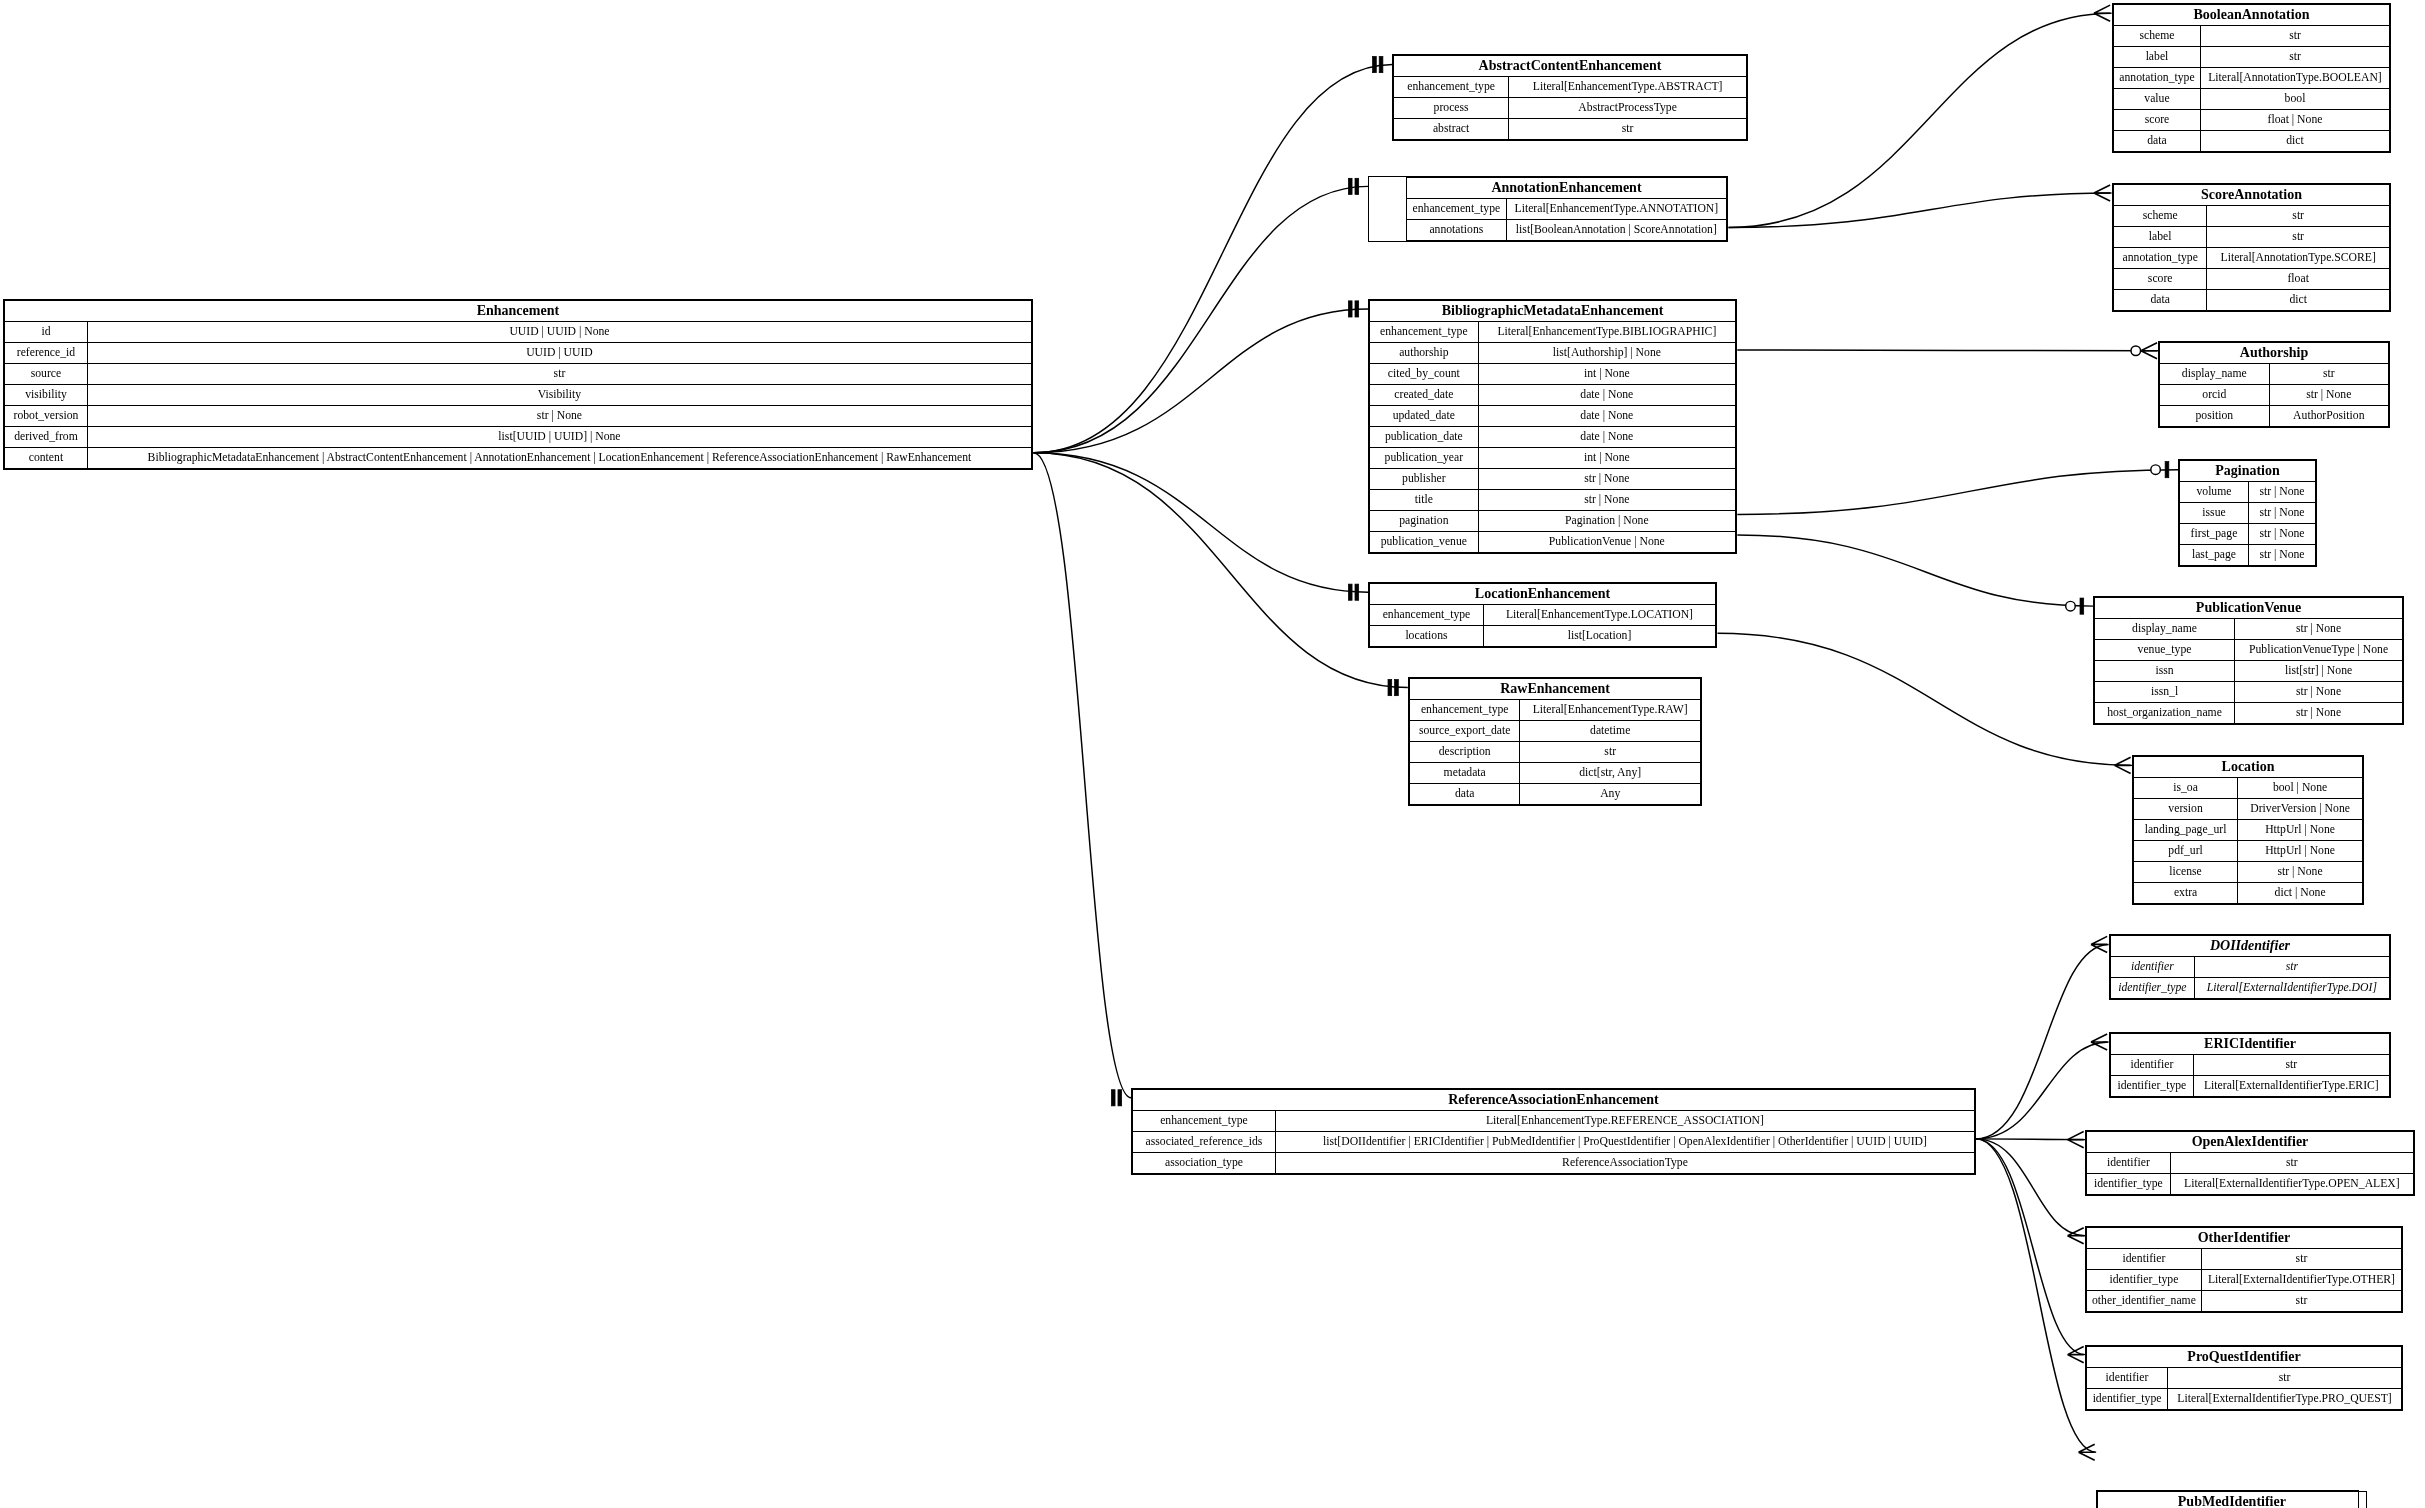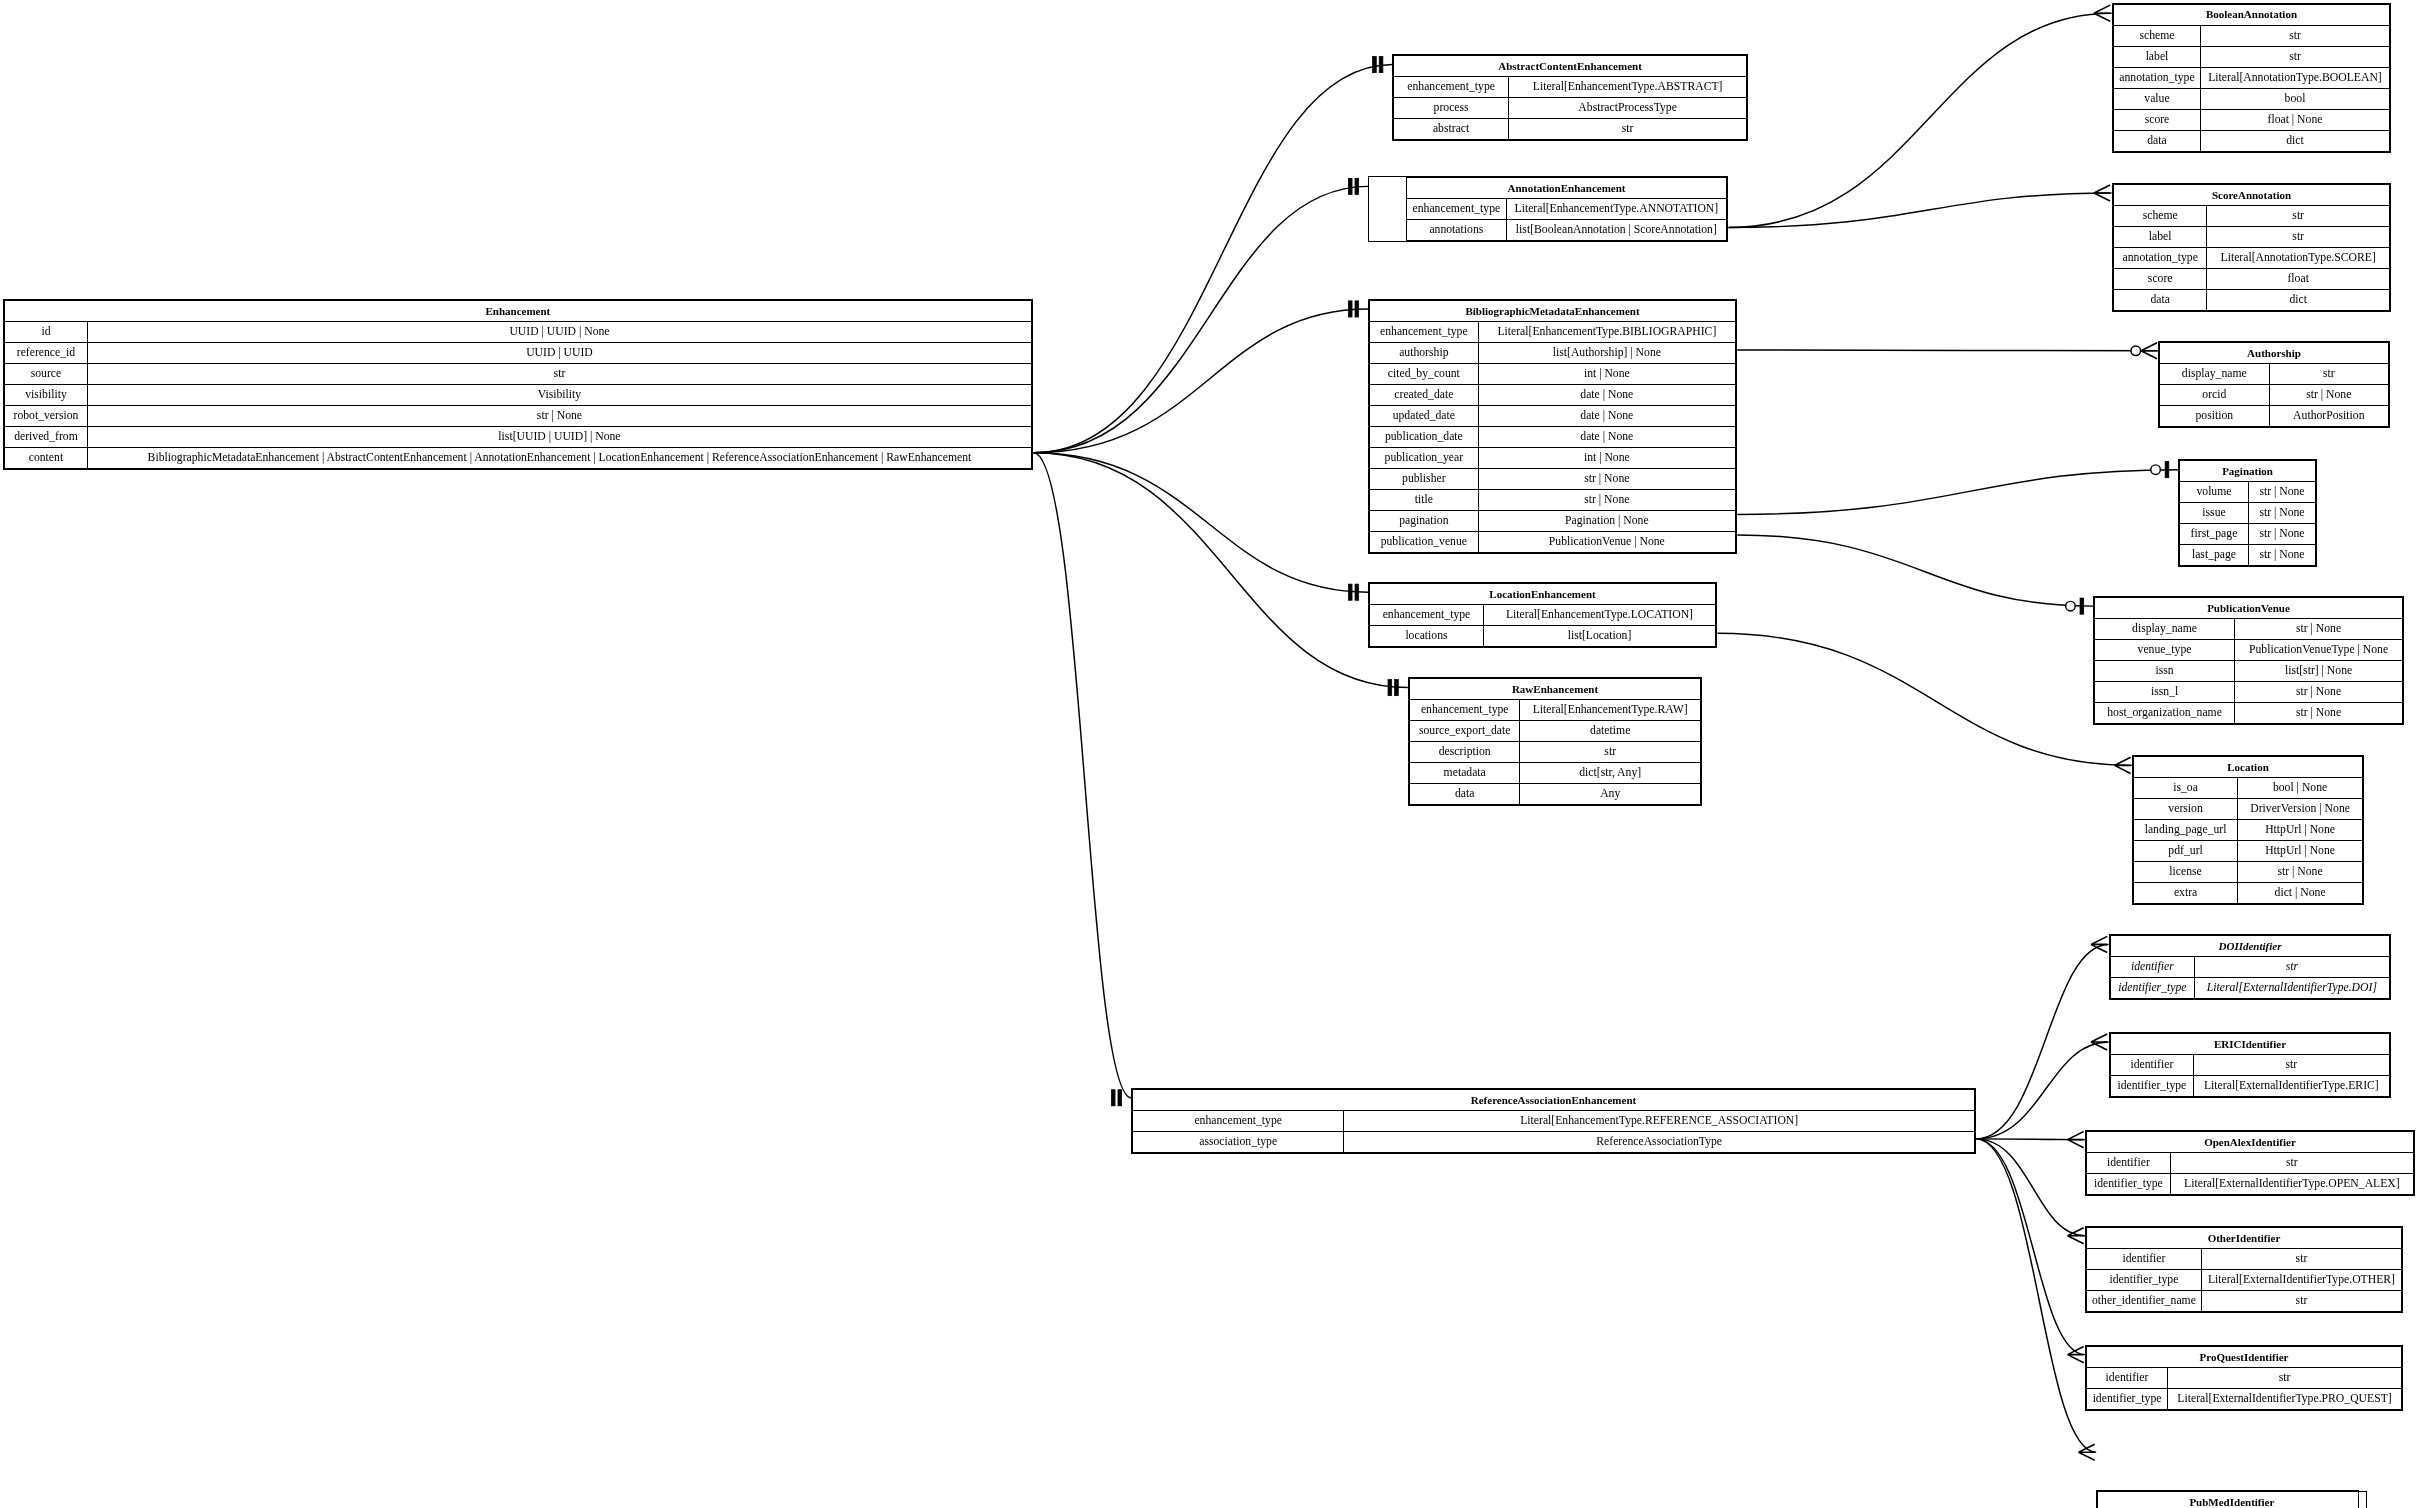--- a/index.html
+++ b/index.html
@@ -3,21 +3,21 @@
 <meta charset="utf-8">
 <style>
   html,body{margin:0;padding:0;background:#ffffff;}
   #canvas{position:relative;width:2426px;height:1508px;background:#ffffff;overflow:hidden;
           font-family:"Liberation Serif","DejaVu Serif",serif;}
   #edges{position:absolute;left:0;top:0;z-index:1;}
   .entity{position:absolute;z-index:2;background:#ffffff;border:1.5px solid #000;box-sizing:border-box;}
   .entity table{border-collapse:collapse;width:100%;table-layout:auto;}
   .entity td{border:1.1px solid #000;height:20px;padding:0 3.7px;text-align:center;
              font-size:11.7px;color:#000;white-space:nowrap;line-height:1;}
-  .entity td.etitle{font-weight:bold;font-size:11px;}
+  .entity td.etitle{font-weight:bold;font-size:14px;}
 </style>
 </head>
 <body>
 
 <div id="canvas">
   <svg id="edges" width="2426" height="1508" viewBox="0 0 3305 2055">
       <path d="M 1408 617 C 1652.5 617, 1676.95 88, 1897 88" fill="none" stroke="#000000" stroke-width="2"></path>
       <rect stroke="#000000" fill="#000000" x="1870" y="77" width="5" height="22"></rect>
       <rect stroke="#000000" fill="#000000" x="1879" y="77" width="5" height="22"></rect>
       <path d="M 1408 617 C 1636 617, 1658.8 254, 1864 254" fill="none" stroke="#000000" stroke-width="2"></path>
@@ -412,20 +412,24 @@
         <table>
           <tbody>
             <tr>
               <td colspan="2" class="etitle">ReferenceAssociationEnhancement</td>
             </tr>
             <tr>
               <td class="fname">enhancement_type</td>
               <td class="ftype">Literal[EnhancementType.REFERENCE_ASSOCIATION]</td>
             </tr>
             <tr>
+              <td class="fname">associated_reference_ids</td>
+              <td class="ftype">list[DOIIdentifier | ERICIdentifier | PubMedIdentifier | ProQuestIdentifier | OpenAlexIdentifier | OtherIdentifier | UUID | UUID]</td>
+            </tr>
+            <tr>
               <td class="fname">association_type</td>
               <td class="ftype">ReferenceAssociationType</td>
             </tr>
           </tbody>
         </table>
       </div>
       <div class="entity" style="left: 2109px; top: 934px; width: 282px; font-style: italic;">
         <table>
           <tbody>
             <tr>

